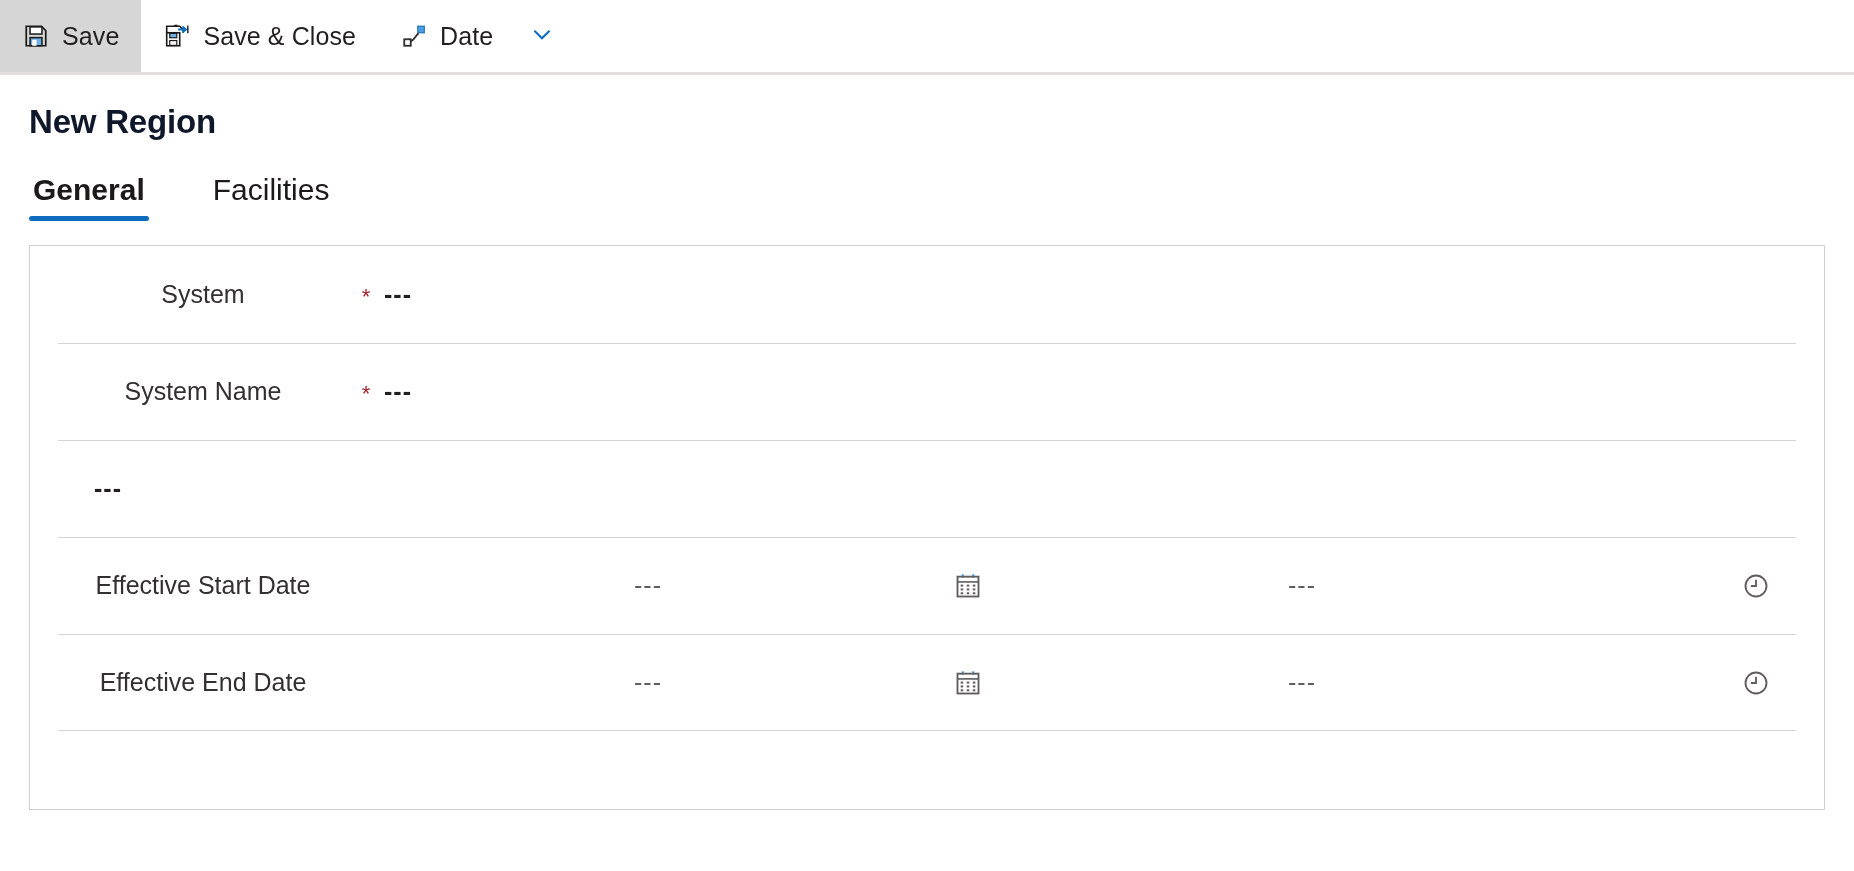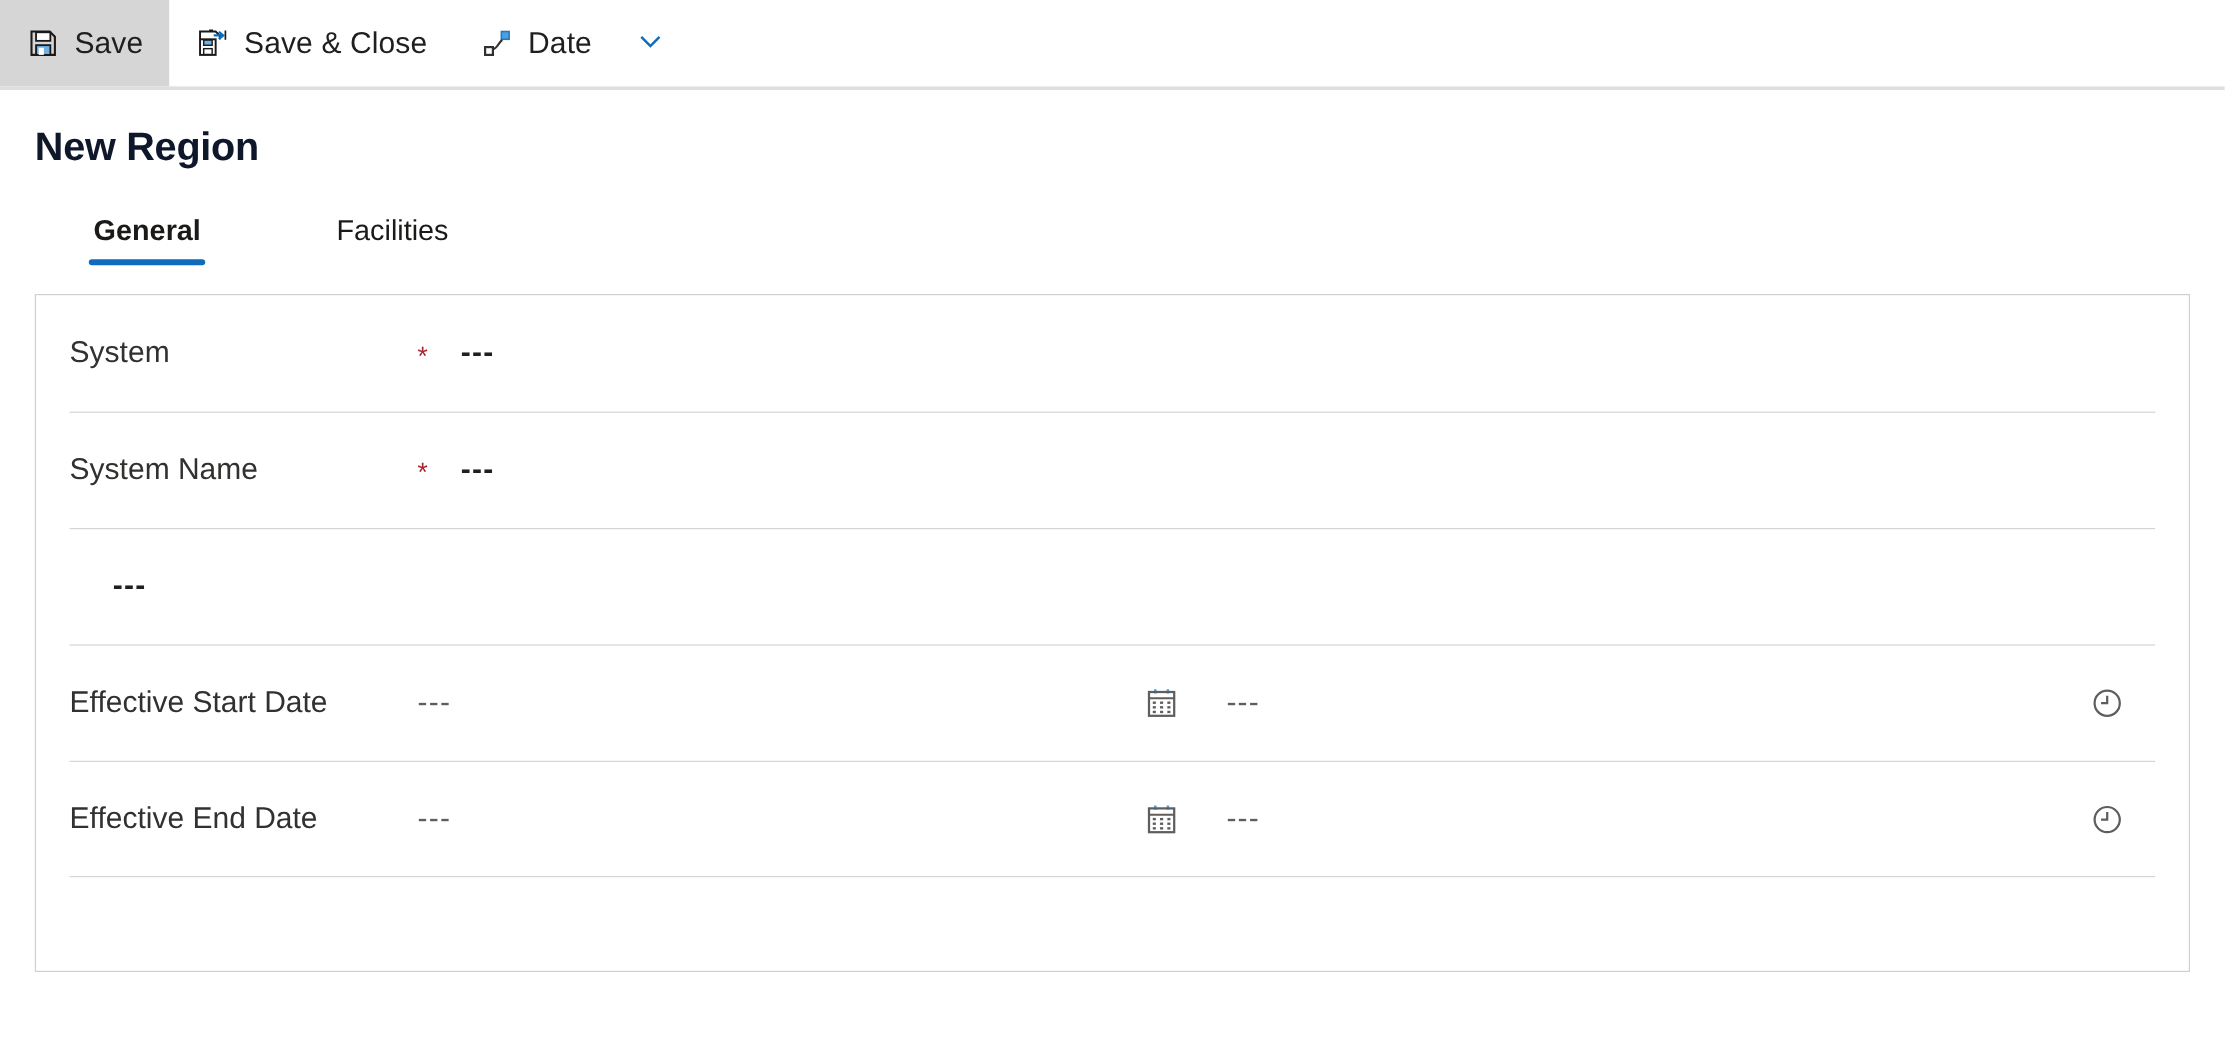--- a/index.html
+++ b/index.html
@@ -73,27 +73,26 @@
 
   
   .tabstrip {
     display: flex;
     align-items: flex-end;
     margin: 32px 0 0 29px;
     height: 48px;
   }
   .tab {
     position: relative;
-    font-size: 24px;
+    font-size: 30px;
     color: #1b1a19;
     padding: 0 4px 14px 4px;
     margin-right: 60px;
     cursor: pointer;
     user-select: none;
-    margin-left: 45px;
   }
   .tab.selected {
     font-weight: 700;
   }
   .tab.selected::after {
     content: "";
     position: absolute;
     left: 0;
     right: 0;
     bottom: 0;
@@ -102,20 +101,21 @@
     background: #0f6cbd;
   }
 
   
   .form-card {
     margin: 24px 29px 0 29px;
     border: 1px solid #d2d0ce;
     background: #ffffff;
     height: 565px;
     box-sizing: border-box;
+    text-align: center;
   }
   .form-row {
     position: relative;
     display: flex;
     align-items: center;
     height: 97px;
     padding-left: 28px;
     box-sizing: border-box;
   }
   .form-row + .form-row::before {

